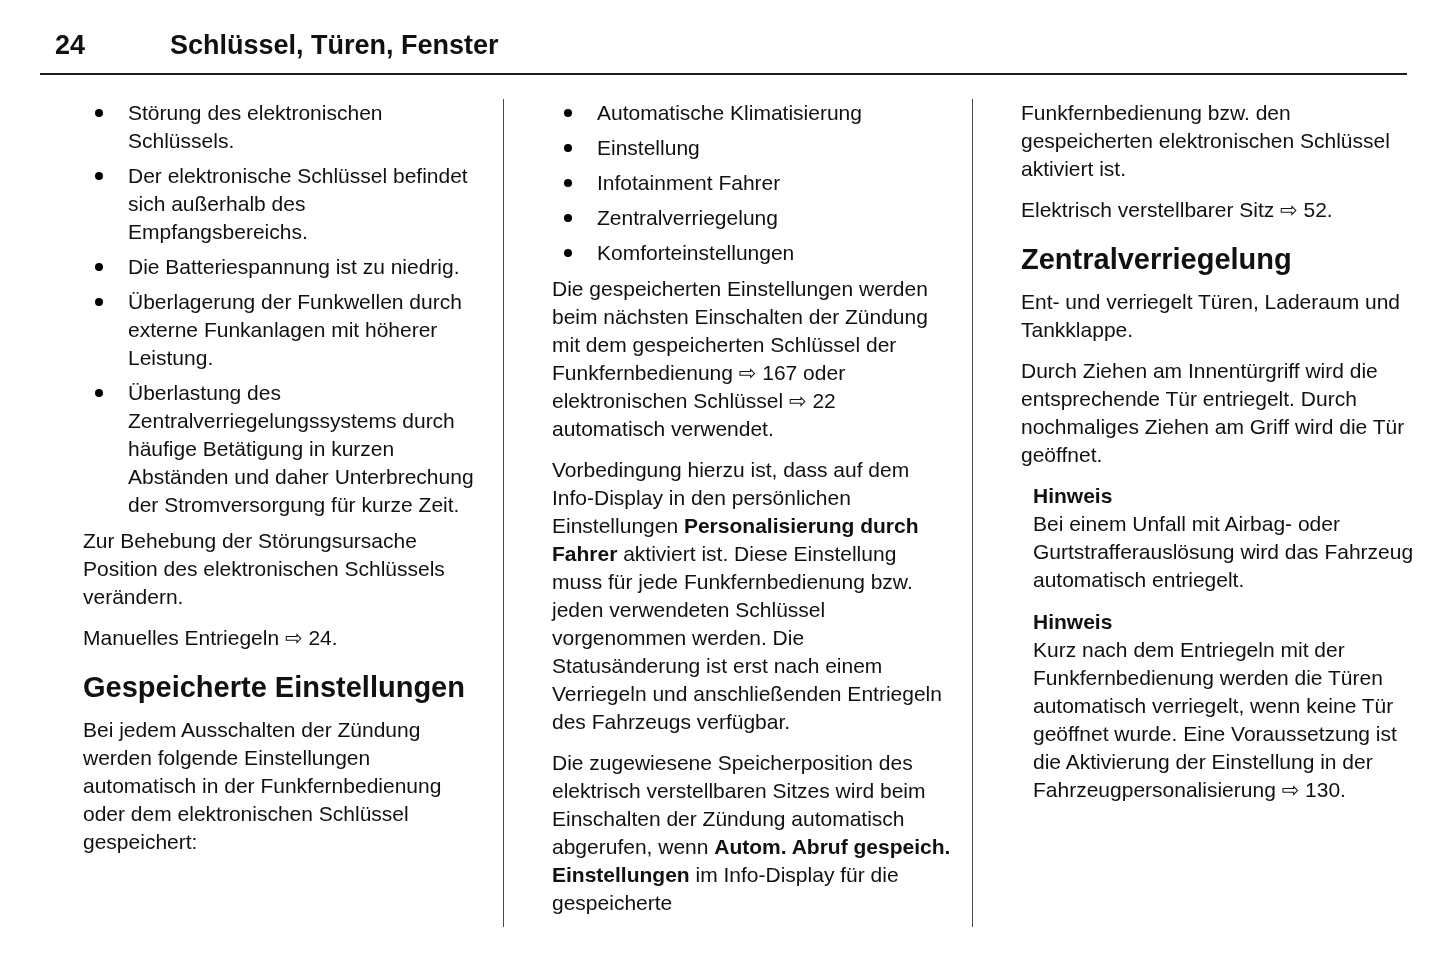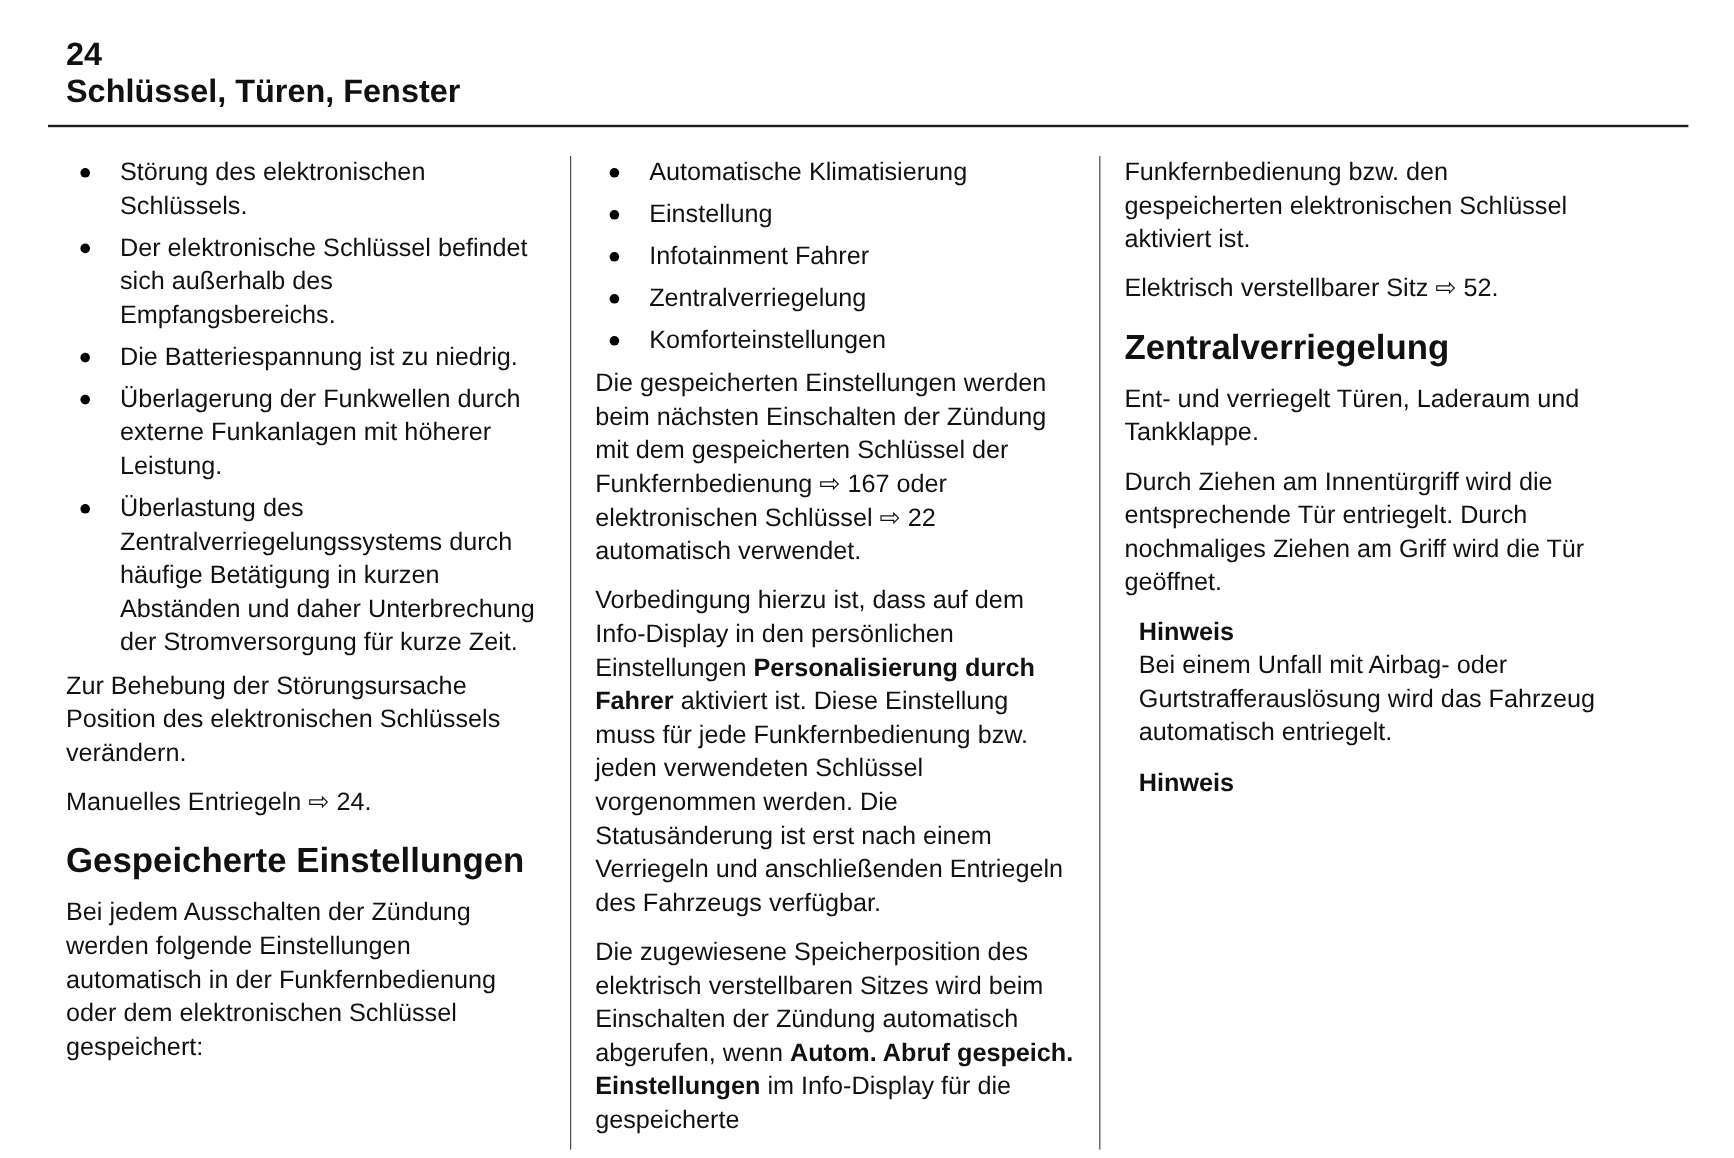--- a/index.html
+++ b/index.html
@@ -13,21 +13,20 @@
   .page {
     width: 1445px; height: 965px;
     padding: 30px 38px 0 40px;
     overflow: hidden;
     background: #ffffff;
   }
   .page-header {
     display: flex;
     align-items: baseline;
     padding-left: 15px;
-    flex-direction: column;
   }
   .page-number {
     font-size: 27px;
     font-weight: 700;
     width: 115px;
     flex: 0 0 auto;
   }
   .chapter-title {
     font-size: 27px;
     font-weight: 700;
@@ -40,20 +39,21 @@
   .columns {
     display: flex;
     padding-top: 24px;
     padding-left: 15px;
   }
   .col {
     width: 400px;
     flex: 0 0 auto;
     font-size: 21px;
     line-height: 28px;
+    margin-left: 28px;
   }
   .sep {
     width: 1px;
     flex: 0 0 auto;
     background: #4a4a4a;
     height: 828px;
     margin: 0 20px;
   }
   ul.bullets {
     list-style: none;
@@ -146,17 +146,18 @@
       <p class="para">Elektrisch verstellbarer Sitz ⇨ 52.</p>
       <h2 class="section-heading">Zentralverriegelung</h2>
       <p class="para">Ent- und verriegelt Türen, Laderaum und Tankklappe.</p>
       <p class="para">Durch Ziehen am Innentürgriff wird die entsprechende Tür entriegelt. Durch nochmaliges Ziehen am Griff wird die Tür geöffnet.</p>
       <div class="note">
         <p class="note-title">Hinweis</p>
         <p class="note-text">Bei einem Unfall mit Airbag- oder Gurtstrafferauslösung wird das Fahrzeug automatisch entriegelt.</p>
       </div>
       <div class="note">
         <p class="note-title">Hinweis</p>
+        <p class="note-text">Kurz nach dem Entriegeln mit der Funkfernbedienung werden die Türen automatisch verriegelt, wenn keine Tür geöffnet wurde. Eine Voraussetzung ist die Aktivierung der Einstellung in der Fahrzeugpersonalisierung ⇨ 130.</p>
       </div>
     </section>
 
   </div>
 </div>
 
 </body></html>

